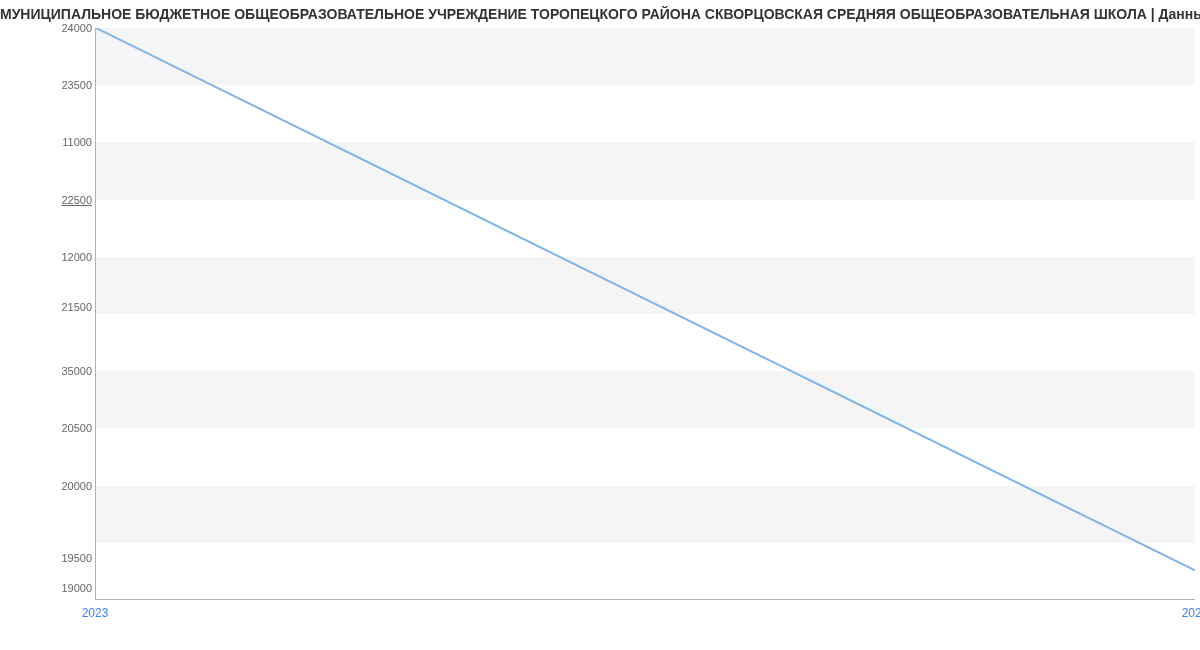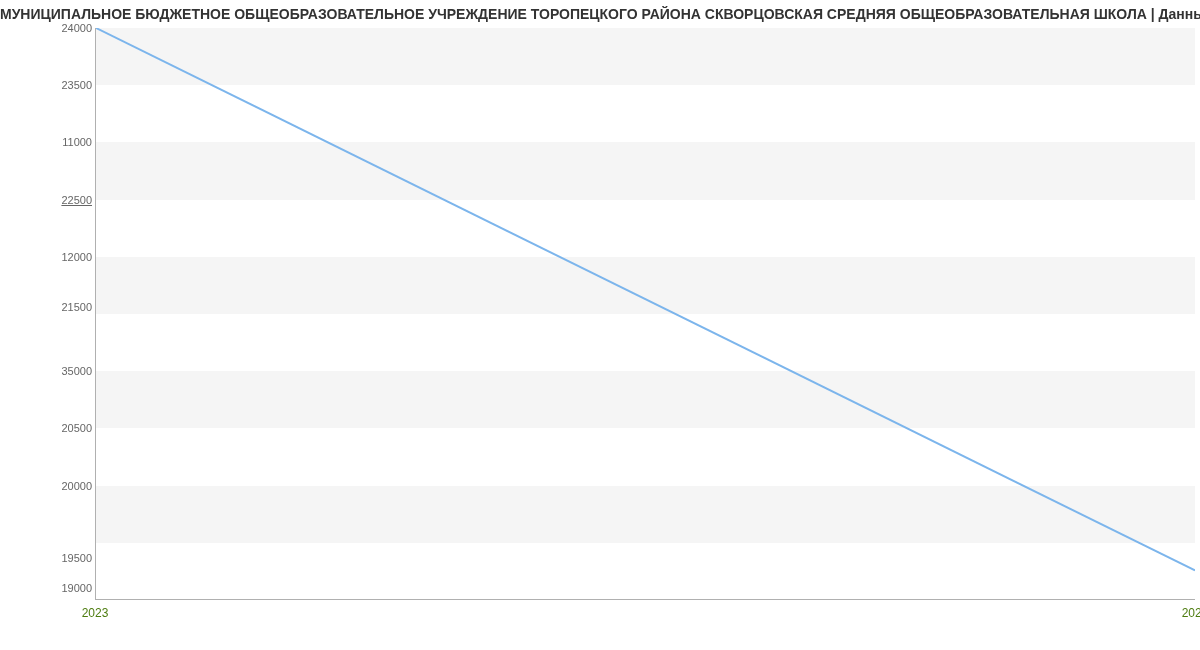--- a/index.html
+++ b/index.html
@@ -50,21 +50,21 @@
       right: 1108px;
       transform: translateY(-50%);
       font-size: 11px;
       color: #666666;
       text-align: right;
     }
     .x-tick {
       position: absolute;
       top: 578px;
       font-size: 12px;
-      color: #4d7c0f;
+      color: #3b82f6;
       transform: translateX(-50%);
     }
     .line-svg {
       position: absolute;
       top: 0;
       left: 0;
       width: 100%;
       height: 100%;
     }
     .data-line {

